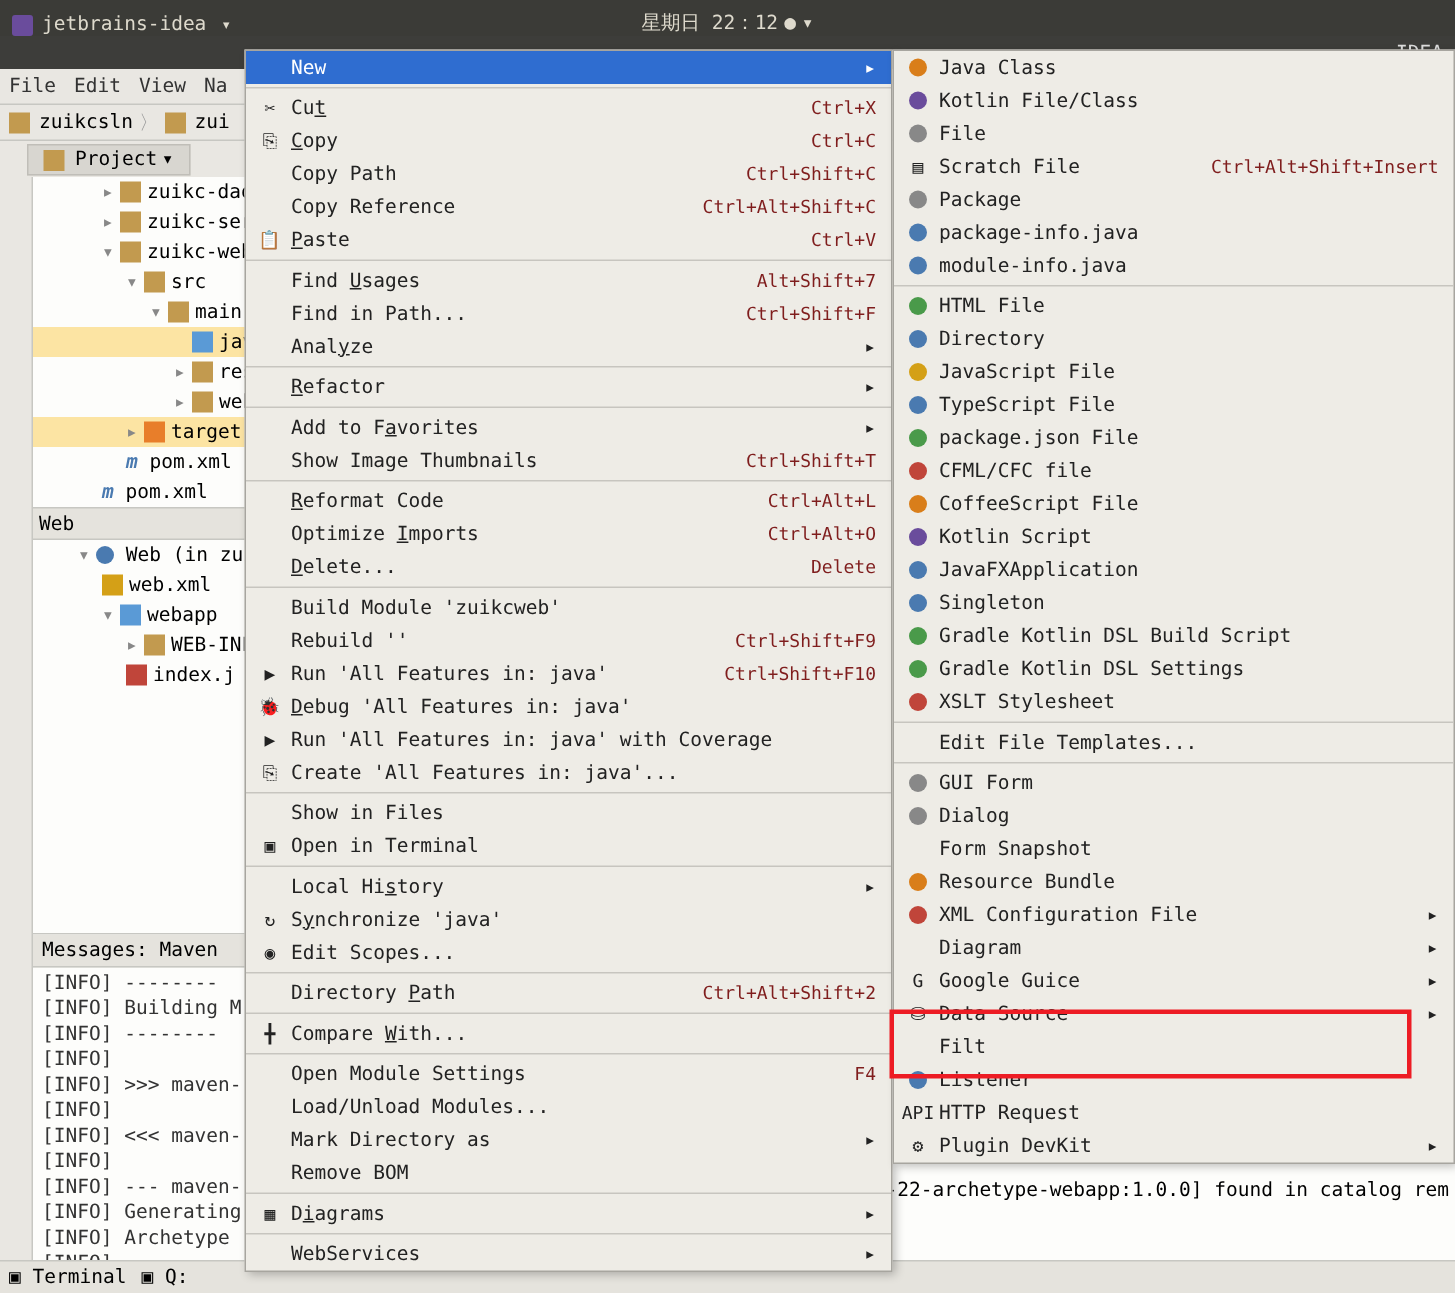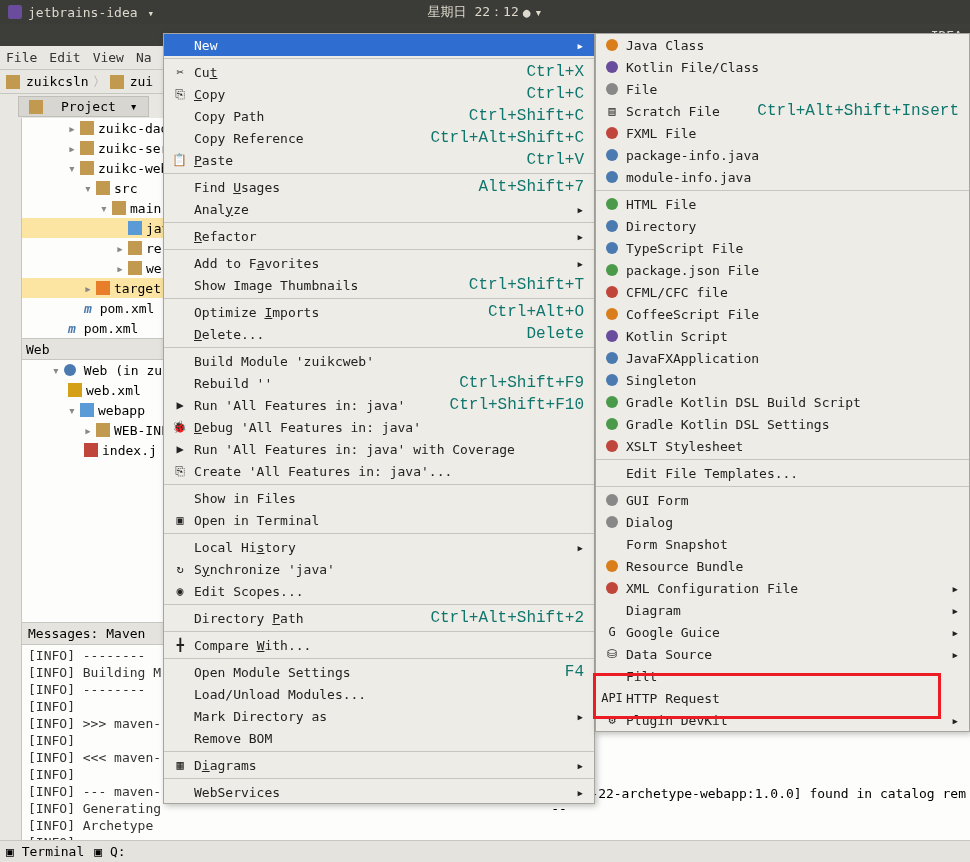--- a/index.html
+++ b/index.html
@@ -1,35 +1,35 @@
 <!DOCTYPE html>
 <html><head>
 <meta charset="utf-8">
 <style>
 * { margin:0; padding:0; box-sizing:border-box; font-family:"DejaVu Sans Mono",monospace; font-size:13px; }
 body { width:970px; height:862px; background:#e5e5e5; overflow:hidden; position:relative; }
 
-.title-bar { height:24px; background:#3b3b37; color:#dedacd; display:flex; align-items:center; padding:0 8px; }
+.title-bar { height:24px; background:#3b3b37; color:#dedacd; display:flex; align-items:flex-end; padding:0 8px; }
 .title-bar-left { flex:1; display:flex; align-items:center; gap:6px; }
 .title-bar-center { display:flex; align-items:center; gap:4px; }
 .title-bar-icon { width:14px; height:14px; background:#6a4c9c; border-radius:2px; }
 .tri-down::after { content:"▾"; font-size:11px; margin-left:4px; color:#dedacd; }
 
 .ide-row { height:22px; background:#3d3d3a; color:#eee; padding-left:6px; display:flex; align-items:center; font-size:11px; }
 .ide-title-right { position:absolute; right:8px; color:#ddd; }
 
 .menu-bar { height:24px; background:#e9e7e2; display:flex; align-items:center; padding:0 6px; gap:12px; border-bottom:1px solid #c7c7c2; }
 .menu-bar span { color:#333; }
 
 .breadcrumb { height:24px; background:#e9e7e2; display:flex; align-items:center; padding:0 6px; gap:4px; border-bottom:1px solid #c7c7c2; }
 .bc-item { display:flex; align-items:center; gap:2px; }
 .bc-sep { color:#999; }
 
 .toolbar-row { height:26px; background:#e9e7e2; display:flex; align-items:center; border-bottom:1px solid #c7c7c2; padding:0 4px; }
-.project-btn { background:#d8d6d0; padding:2px 10px; border:1px solid #c0beb8; display:flex; align-items:center; gap:14px; margin-left:14px; }
+.project-btn { background:#d8d6d0; padding:2px 10px; border:1px solid #c0beb8; display:flex; align-items:center; gap:3px; margin-left:14px; }
 
 .left-rail { position:absolute; left:0; top:118px; width:22px; bottom:0; background:#e9e7e2; border-right:1px solid #c7c7c2; writing-mode:vertical-rl; }
 
 .tree-panel { position:absolute; left:22px; top:118px; width:286px; bottom:240px; background:#fdfdfb; border-right:1px solid #c7c7c2; overflow:hidden; }
 .tree-item { display:flex; align-items:center; height:20px; white-space:nowrap; }
 .tree-item.selected { background:#fce4a3; }
 .indent-1 { padding-left:30px; } .indent-2 { padding-left:46px; } .indent-3 { padding-left:62px; }
 .indent-4 { padding-left:78px; } .indent-5 { padding-left:94px; }
 .tree-arrow { width:12px; display:inline-block; color:#888; }
 .tree-icon { width:14px; height:14px; display:inline-block; margin-right:4px; }
@@ -47,21 +47,21 @@
 .messages-body { padding:2px 6px; font-size:12px; line-height:17px; color:#333; font-family:monospace; overflow:hidden; }
 .msg-line { white-space:nowrap; }
 
 .status-bar { position:absolute; left:0; bottom:0; right:0; height:22px; background:#e5e3dd; border-top:1px solid #c7c7c2; display:flex; align-items:center; padding:0 6px; gap:10px; }
 
 
 .ctx-menu { position:absolute; background:#eeece6; border:1px solid #a7a59f; box-shadow:2px 2px 6px rgba(0,0,0,0.25); }
 .ctx-menu.m1 { left:163px; top:33px; width:432px; z-index:10; }
 .ctx-item { height:22px; display:flex; align-items:center; padding:0 10px 0 8px; color:#222; position:relative; }
 .ctx-item.highlighted { background:#2f6dd0; color:#fff; }
-.ctx-item .shortcut { margin-left:auto; color:#0f766e; font-size:16px;font-family:Liberation Mono, monospace; }
+.ctx-item .shortcut { margin-left:auto; color:#7f1d1d; font-size:12px; }
 .ctx-item .sub-arrow { margin-left:auto; }
 .ctx-item.highlighted .sub-arrow { color:#fff; }
 .ctx-sep { height:1px; background:#c7c5bf; margin:2px 0; }
 .ctx-icon { width:16px; height:16px; display:inline-flex; align-items:center; justify-content:center; margin-right:6px; font-size:12px; }
 .ctx-label { white-space:nowrap; }
 .underline { text-decoration:underline; }
 
 
 .ctx-menu.m2 { left:595px; top:33px; width:375px; z-index:11; }
 .red-box { position:absolute; border:3px solid #ed1c24; pointer-events:none; z-index:12; }
@@ -263,20 +263,25 @@
       <span class="shortcut">Ctrl+V</span>
     </div>
     <div class="ctx-sep"></div>
     <div class="ctx-item">
       <span class="ctx-icon"></span>
       <span class="ctx-label">Find <span class="underline">U</span>sages</span>
       <span class="shortcut">Alt+Shift+7</span>
     </div>
     <div class="ctx-item">
       <span class="ctx-icon"></span>
+      <span class="ctx-label">Find in Path...</span>
+      <span class="shortcut">Ctrl+Shift+F</span>
+    </div>
+    <div class="ctx-item">
+      <span class="ctx-icon"></span>
       <span class="ctx-label">Anal<span class="underline">y</span>ze</span>
       <span class="sub-arrow">▸</span>
     </div>
     <div class="ctx-sep"></div>
     <div class="ctx-item">
       <span class="ctx-icon"></span>
       <span class="ctx-label"><span class="underline">R</span>efactor</span>
       <span class="sub-arrow">▸</span>
     </div>
     <div class="ctx-sep"></div>
@@ -284,20 +289,25 @@
       <span class="ctx-icon"></span>
       <span class="ctx-label">Add to F<span class="underline">a</span>vorites</span>
       <span class="sub-arrow">▸</span>
     </div>
     <div class="ctx-item">
       <span class="ctx-icon"></span>
       <span class="ctx-label">Show Image Thumbnails</span>
       <span class="shortcut">Ctrl+Shift+T</span>
     </div>
     <div class="ctx-sep"></div>
+    <div class="ctx-item">
+      <span class="ctx-icon"></span>
+      <span class="ctx-label"><span class="underline">R</span>eformat Code</span>
+      <span class="shortcut">Ctrl+Alt+L</span>
+    </div>
     <div class="ctx-item">
       <span class="ctx-icon"></span>
       <span class="ctx-label">Optimize <span class="underline">I</span>mports</span>
       <span class="shortcut">Ctrl+Alt+O</span>
     </div>
     <div class="ctx-item">
       <span class="ctx-icon"></span>
       <span class="ctx-label"><span class="underline">D</span>elete...</span>
       <span class="shortcut">Delete</span>
     </div>
@@ -414,23 +424,23 @@
       </span>
       <span class="ctx-label">File</span>
     </div>
     <div class="ctx-item">
       <span class="ctx-icon">▤</span>
       <span class="ctx-label">Scratch File</span>
       <span class="shortcut">Ctrl+Alt+Shift+Insert</span>
     </div>
     <div class="ctx-item">
       <span class="ctx-icon">
-        <span class="icon-circle c-red"></span>
-      </span>
-      <span class="ctx-label">FXML File</span>
+        <span class="icon-circle c-grey"></span>
+      </span>
+      <span class="ctx-label">Package</span>
     </div>
     <div class="ctx-item">
       <span class="ctx-icon">
         <span class="icon-circle c-blue"></span>
       </span>
       <span class="ctx-label">package-info.java</span>
     </div>
     <div class="ctx-item">
       <span class="ctx-icon">
         <span class="icon-circle c-blue"></span>
@@ -442,20 +452,26 @@
       <span class="ctx-icon">
         <span class="icon-circle c-green"></span>
       </span>
       <span class="ctx-label">HTML File</span>
     </div>
     <div class="ctx-item">
       <span class="ctx-icon">
         <span class="icon-circle c-blue"></span>
       </span>
       <span class="ctx-label">Directory</span>
+    </div>
+    <div class="ctx-item">
+      <span class="ctx-icon">
+        <span class="icon-circle c-yellow"></span>
+      </span>
+      <span class="ctx-label">JavaScript File</span>
     </div>
     <div class="ctx-item">
       <span class="ctx-icon">
         <span class="icon-circle c-blue"></span>
       </span>
       <span class="ctx-label">TypeScript File</span>
     </div>
     <div class="ctx-item">
       <span class="ctx-icon">
         <span class="icon-circle c-green"></span>
@@ -558,20 +574,26 @@
     <div class="ctx-item">
       <span class="ctx-icon">⛁</span>
       <span class="ctx-label">Data Source</span>
       <span class="sub-arrow">▸</span>
     </div>
     <div class="ctx-item" style="overflow: hidden;">
       <span class="ctx-icon"></span>
       <span class="ctx-label">Filt</span>
     </div>
     <div class="ctx-item">
+      <span class="ctx-icon">
+        <span class="icon-circle c-blue"></span>
+      </span>
+      <span class="ctx-label">Listener</span>
+    </div>
+    <div class="ctx-item">
       <span class="ctx-icon">API</span>
       <span class="ctx-label">HTTP Request</span>
     </div>
     <div class="ctx-item">
       <span class="ctx-icon">⚙</span>
       <span class="ctx-label">Plugin DevKit</span>
       <span class="sub-arrow">▸</span>
     </div>
   </div>
 

